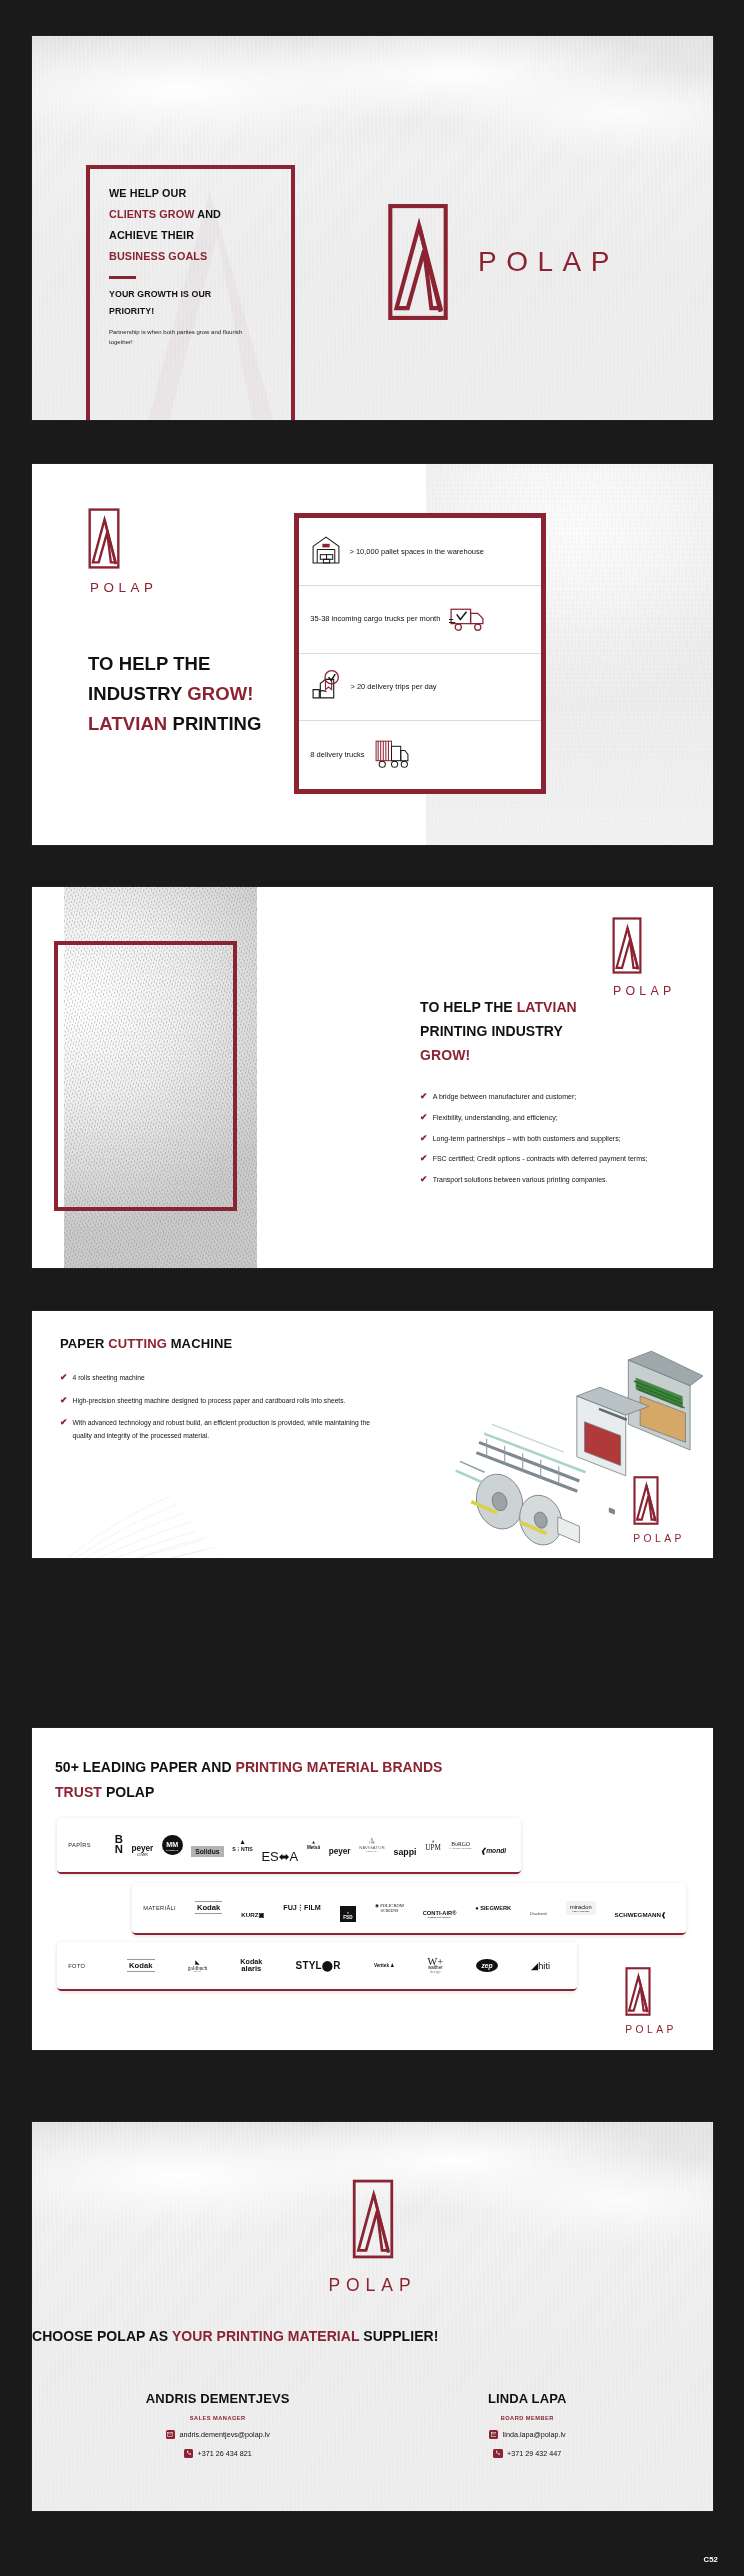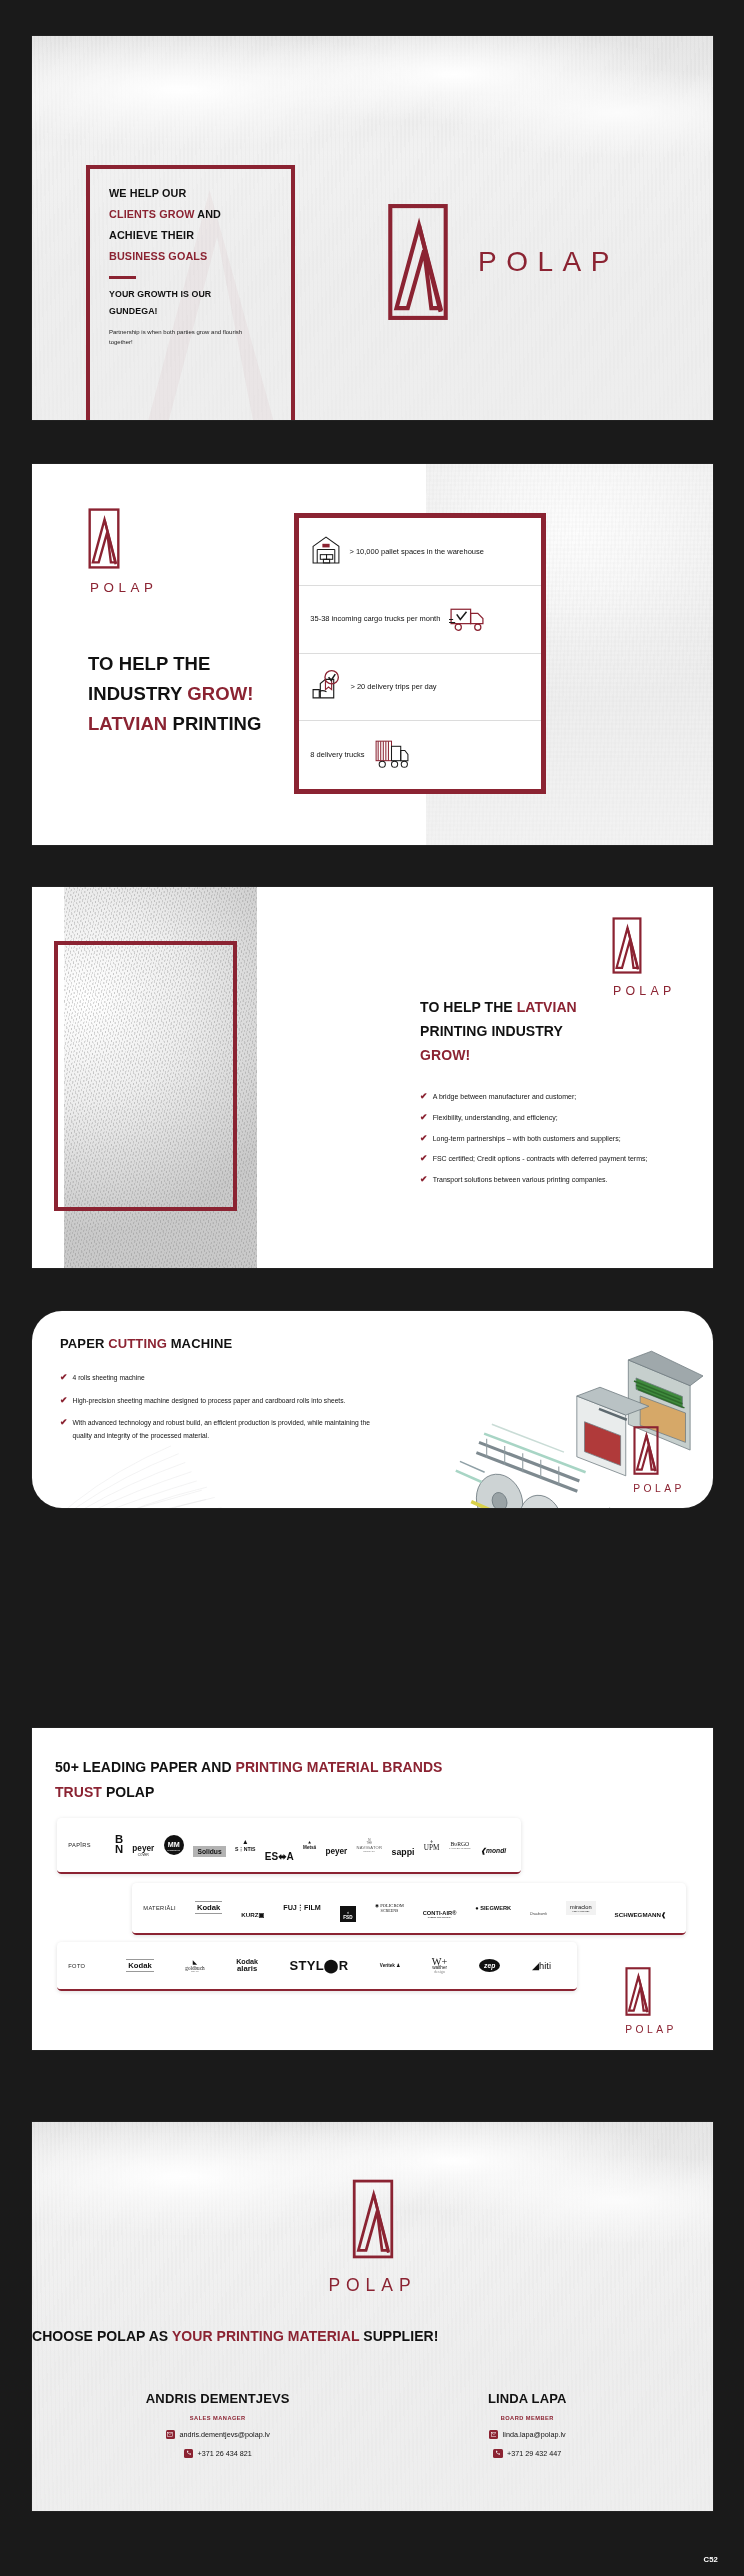--- a/index.html
+++ b/index.html
@@ -113,21 +113,21 @@
   #slide3 .logo-block .wordmark { font-size: 12.4px; margin-top: 10.3px; margin-left:1px; }
   #slide3 .headline { position:absolute; left:4.1px; top:108px; width:273px; }
   #slide3 .head-xl { font-size: 14px; line-height: 1.72; }
   #slide3 .bullets { position:absolute; left:4.1px; top:204px; width:268px; }
   .bullet { display:flex; gap:5.2px; margin-bottom: 8.8px; }
   .bullet .tick { color:#8B2332; font-size:8.8px; line-height:1.35; flex:0 0 auto; font-weight:700; }
   .bullet .btext { font-size: 7px; color:#111; line-height: 1.72; }
 
   
   #slide4 { top: 2545; }
-  #slide4 { top: 1311px; height: 197px; border-radius: 30px; }
+  #slide4 { top: 1311px; height: 247px; }
   #slide4 .title { position:absolute; left: 28px; top: 25px; font-size: 13px; font-weight: 800; color:#111; letter-spacing:.01em; }
   #slide4 .title .red { color:#8B2332; }
   #slide4 .bullets { position:absolute; left: 28px; top: 61px; width: 319px; }
   #slide4 .bullet { margin-bottom: 9.8px; }
   #slide4 .bullet .btext { font-size: 6.7px; line-height: 1.92; }
   #slide4 .machine { position:absolute; right: 10.3px; top: 36px; width: 309px; height: 201px; }
   #slide4 .swirl { position:absolute; left: -31px; bottom: -77px; width: 242px; height: 170px; opacity:.55; }
   #slide4 .logo-block { position:absolute; right: 28px; bottom: 14.4px; text-align:center; }
   #slide4 .logo-block .wordmark { font-size: 10.3px; margin-top: 7.2px; }
 
@@ -181,21 +181,21 @@
     </svg>
 
     <div class="quote-frame"></div>
     <div class="quote-inner">
       <div class="q-line"><span>WE HELP OUR</span></div>
       <div class="q-line"><span class="red">CLIENTS GROW</span><span> AND</span></div>
       <div class="q-line"><span>ACHIEVE THEIR</span></div>
       <div class="q-line"><span class="red">BUSINESS GOALS</span></div>
       <div class="rule"></div>
       <div class="q-sub">YOUR GROWTH IS OUR</div>
-      <div class="q-sub">GUNDEGA!</div>
+      <div class="q-sub">PRIORITY!</div>
       <div class="q-note">Partnership is when both parties grow and flourish together!</div>
     </div>
 
     <div class="brand">
       <svg class="logo-mark" width="62" height="118" viewBox="0 0 120 230">
         <rect x="6" y="6" width="108" height="218" fill="none" stroke="#8B2332" stroke-width="8"></rect>
         <path d="M62 44 L18 205 L40 205 L72 92 L86 205 L104 205 Z" fill="none" stroke="#8B2332" stroke-width="8" stroke-linejoin="miter"></path>
         <path d="M62 44 L104 212" fill="none" stroke="#8B2332" stroke-width="8"></path>
       </svg>
       <span class="wordmark">POLAP</span>
@@ -436,21 +436,21 @@
       <div class="bc-logos">
         <span class="blogo" style="font-size:4.1px;letter-spacing:-.02em;">
             <b style="font-size:11.3px;line-height:.85;">B<br>N</b>
           </span>
         <span class="blogo" style="font-weight:800;font-size:8.2px;margin-top:11.3px;">peyer<span style="font-size:3.1px;font-weight:400;">COVER</span></span>
         <span class="blogo">
             <span style="background:#111;color:#fff;border-radius:50%;width:20.6px;height:20.6px;display:flex;align-items:center;justify-content:center;flex-direction:column;font-size:7.2px;font-weight:800;">MM<span style="font-size:2.1px;">KARTON AG</span></span>
           </span>
         <span class="blogo" style="background:#b3b3b3;padding:2.1px 4.1px;font-weight:700;font-size:6.7px;margin-top:12.4px;">Solidus</span>
         <span class="blogo" style="font-weight:800;font-size:6.7px;">▲<span style="font-size:5.2px;">S︙NTIS</span></span>
-        <span class="blogo" style="font-weight:700;font-size:10px;margin-top:22px;">ES⬌A</span>
+        <span class="blogo" style="font-weight:400;font-size:13px;margin-top:22px;">ES⬌A</span>
         <span class="blogo" style="font-size:4.6px;font-weight:800;">⯅<span style="font-size:4.6px;">Metsä</span></span>
         <span class="blogo" style="font-weight:800;font-size:8.2px;margin-top:12.4px;">peyer</span>
         <span class="blogo" style="font-size:3.1px;letter-spacing:.08em;color:#555;">N<span style="font-size:2.6px;">THE</span><span style="font-size:4.1px;">NAVIGATOR</span><span style="font-size:2.1px;">COMPANY</span></span>
         <span class="blogo" style="font-weight:800;font-size:8.8px;margin-top:13.4px;">sappi</span>
         <span class="blogo" style="font-size:4.1px;">⚜<span style="font-size:7.2px;font-family:'Liberation Serif',serif;">UPM</span></span>
         <span class="blogo" style="font-size:5.7px;font-family:'Liberation Serif',serif;">BυRGO<span style="font-size:2.6px;">EASTERN EUROPE</span></span>
         <span class="blogo" style="font-style:italic;font-weight:800;font-size:6.7px;margin-top:12.4px;">❰mondi</span>
       </div>
     </div>
 
@@ -471,21 +471,21 @@
         <span class="blogo" style="font-weight:800;font-size:6.2px;margin-top:12.4px;">SCHWEGMANN❰</span>
       </div>
     </div>
 
     <div class="brand-card row3">
       <span class="bc-label">FOTO</span>
       <div class="bc-logos">
         <span class="blogo" style="font-weight:800;font-size:7.7px;border-top:1.5px solid #999;border-bottom:1.5px solid #999;padding:1px 2.1px;">Kodak</span>
         <span class="blogo" style="font-size:5.7px;font-family:'Liberation Serif',serif;">◣<span style="font-size:5.2px;">goldbuch</span><span style="font-size:1.5px;">SINCE 1937</span></span>
         <span class="blogo" style="font-weight:800;font-size:7.2px;line-height:1;">Kodak<br><span style="font-size:7.7px;">alaris</span></span>
-        <span class="blogo" style="font-weight:800;font-size:13px;letter-spacing:.02em;">STYL⬤R</span>
+        <span class="blogo" style="font-weight:800;font-size:10px;letter-spacing:.02em;">STYL⬤R</span>
         <span class="blogo" style="font-weight:700;font-size:4.6px;">Veritek ♟</span>
         <span class="blogo" style="font-size:10.3px;line-height:.9;font-family:'Liberation Serif',serif;">W+<span style="font-size:4.6px;font-family:'Liberation Sans',sans-serif;">walther</span><span style="font-size:4.1px;color:#888;">design</span></span>
         <span class="blogo">
             <span style="background:#111;color:#fff;border-radius:50%;padding:3.1px 5.2px;font-weight:800;font-size:6.7px;font-style:italic;">zep</span>
           </span>
         <span class="blogo" style="font-weight:400;font-size:9.3px;">◢hiti</span>
       </div>
     </div>
 
     <div class="logo-block">

